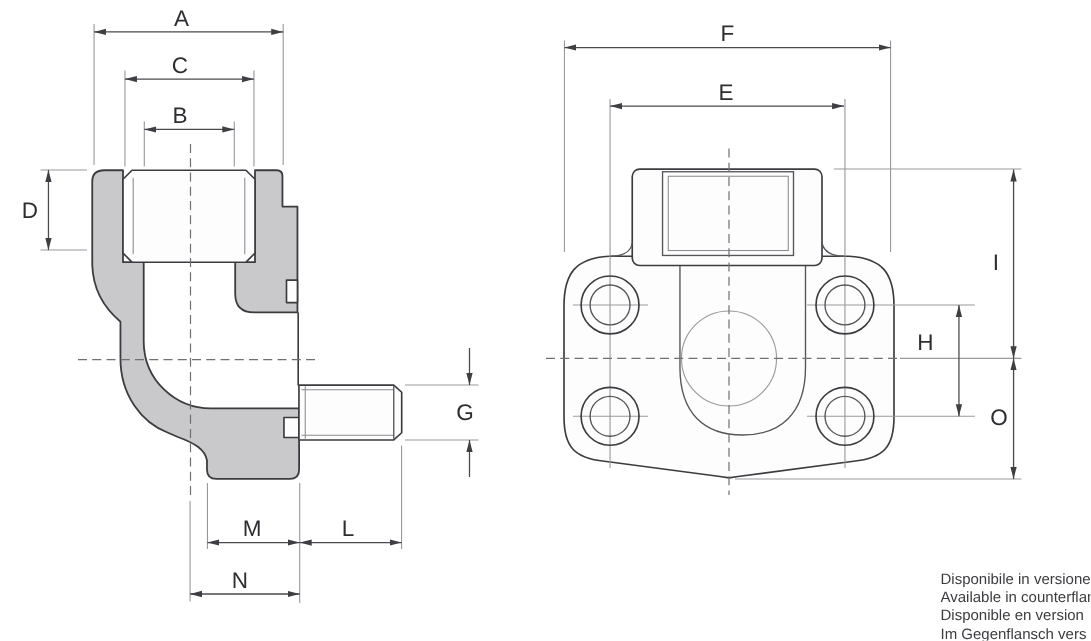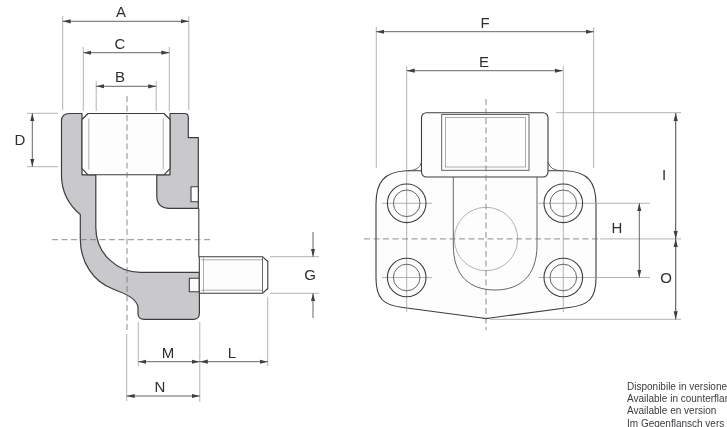--- a/index.html
+++ b/index.html
@@ -170,15 +170,15 @@
     <text class="dimtxt" x="484" y="66.5" text-anchor="middle">E</text>
     <text class="dimtxt" x="617" y="233" text-anchor="middle">H</text>
     <text class="dimtxt" x="664" y="180" text-anchor="middle">I</text>
     <text class="dimtxt" x="666" y="283" text-anchor="middle">O</text>
   </g>
 </svg>
 
 <div id="footer-notes">
   <span>Disponibile in versione</span>
   <span>Available in counterflan</span>
-  <span>Available en version</span>
+  <span>Disponible en version</span>
   <span>Im Gegenflansch vers</span>
 </div>
 
 </body></html>

